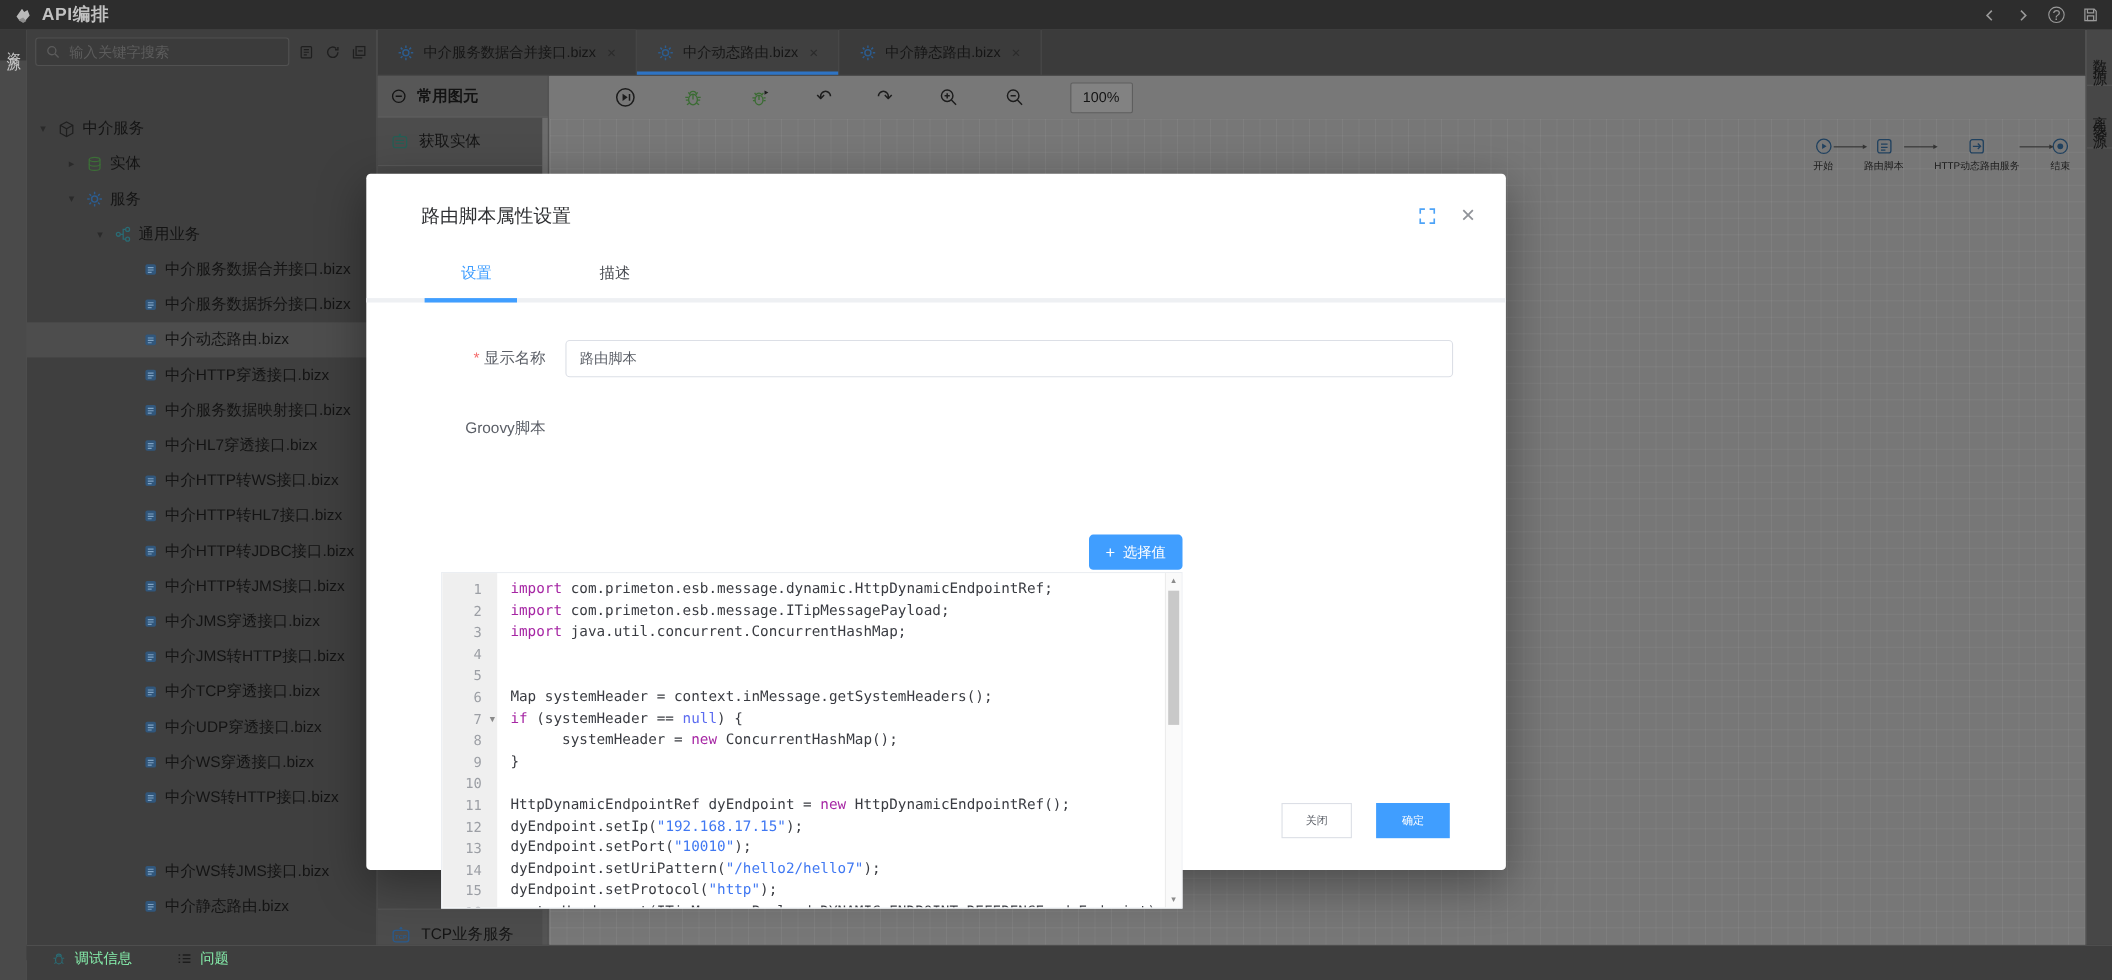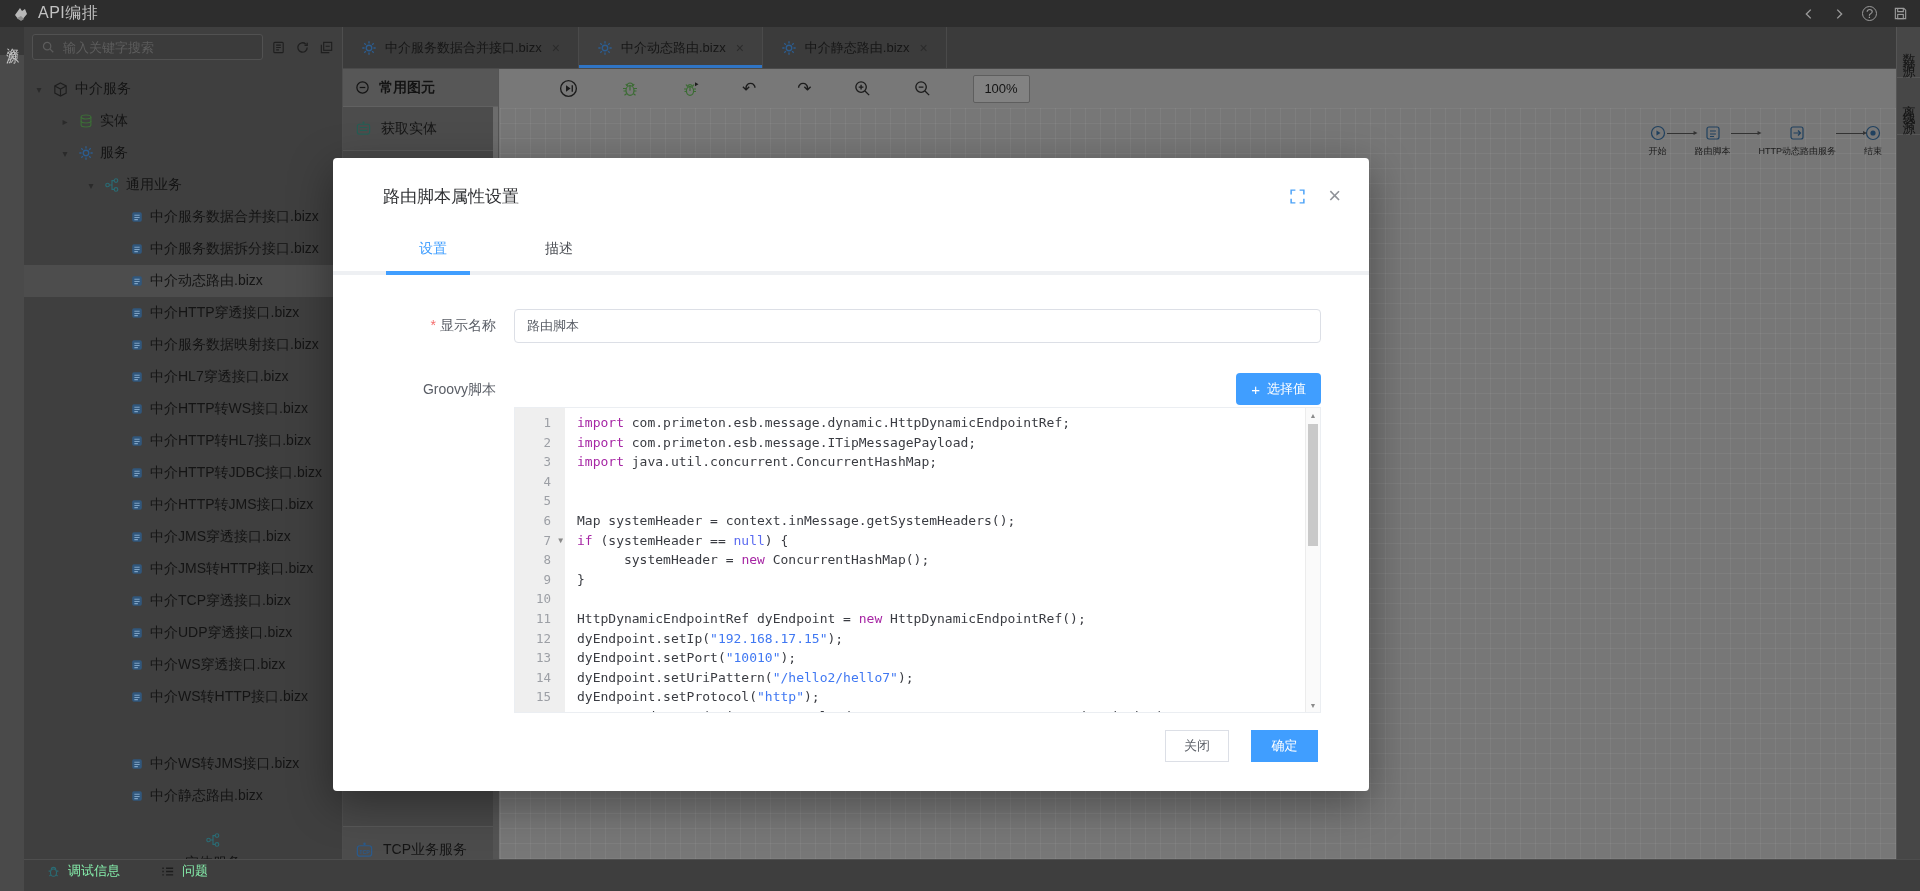--- a/index.html
+++ b/index.html
@@ -5,33 +5,33 @@
   html,body{margin:0;padding:0;background:#6f6f6f;}
   *{box-sizing:border-box;}
   .app{position:relative;width:1920px;height:891px;overflow:hidden;background:#777;
        font-family:"Liberation Sans","DejaVu Sans",sans-serif;-webkit-font-smoothing:antialiased;}
   svg{display:block;}
   .ico{display:inline-flex;align-items:center;justify-content:center;}
 
   
   .topbar{position:absolute;left:0;top:0;right:0;height:27px;background:#2d2d2d;
           display:flex;align-items:center;padding:0 12px;gap:8px;z-index:3;}
-  .app-title{color:#c2c2c2;font-size:16px;font-weight:normal;letter-spacing:.5px;}
+  .app-title{color:#c2c2c2;font-size:16px;font-weight:bold;letter-spacing:.5px;}
   .topbar-right{margin-left:auto;display:flex;gap:16px;align-items:center;color:#9a9a9a;}
   .topbar-right .txt-ico{font-size:15px;color:#9a9a9a;line-height:1;}
 
   
   .leftstrip{position:absolute;left:0;top:27px;width:24px;bottom:0;background:#4a4a4a;z-index:2;}
   .dock-tab{background:#383838;padding:10px 0;display:flex;justify-content:center;}
   .vtext{writing-mode:vertical-rl;text-orientation:upright;font-size:13px;letter-spacing:4px;}
   .dock-tab .vtext{color:#c6c6c6;}
 
   
   .sidebar{position:absolute;left:24px;top:27px;width:319px;bottom:18px;background:#3f3f3f;
-           border-right:1px solid #4e4e4e;display:flex;flex-direction:column;z-index:2;}
+           border-right:1px solid #4e4e4e;display:flex;flex-direction:column;z-index:2;gap:28px;}
   .searchrow{height:40px;flex:0 0 40px;display:flex;align-items:center;padding:0 8px;gap:8px;}
   .searchbox{flex:1;display:flex;align-items:center;gap:6px;height:26px;padding:0 8px;
              background:#3b3b3b;border:1px solid #515151;border-radius:3px;}
   .searchbox input{background:transparent;border:none;outline:none;color:#1e1e1e;font-size:13px;width:100%;}
   .searchbox input::placeholder{color:#5d5d5d;}
   .search-actions{display:flex;gap:9px;align-items:center;}
   .tree{flex:1;overflow:hidden;padding-top:6px;}
   .tree-row{height:32px;display:flex;align-items:center;gap:6px;font-size:14px;color:#141414;white-space:nowrap;cursor:default;}
   .tree-row.selected{background:#4d4d4d;}
   .caret{width:14px;text-align:center;color:#2a2a2a;font-size:10px;flex:0 0 14px;}
@@ -95,42 +95,42 @@
   .modal-tabs{display:flex;padding-left:86px;margin-top:32px;}
   .mtab{min-width:126px;font-size:14px;color:#4b4e54;cursor:pointer;}
   .mtab.active{color:#409EFF;}
   .tabline{height:4px;background:#eef0f3;margin-top:13px;position:relative;}
   .tabline-active{position:absolute;left:53px;width:84px;top:0;bottom:0;background:#409EFF;}
   .form-row{margin:34px 48px 0 50px;display:flex;align-items:center;}
   .flabel-col{width:113px;text-align:right;font-size:14px;color:#5a5e66;flex:0 0 113px;}
   .req{color:#f56c6c;margin-right:4px;}
   .name-input{flex:1;margin-left:18px;height:34px;border:1px solid #dcdfe6;border-radius:4px;
               padding:0 12px;font-size:13px;color:#5a5e66;outline:none;font-family:inherit;}
-  .script-row{margin-top:30px;align-items:flex-start;}
+  .script-row{margin-top:30px;align-items:flex-start;flex-direction:column;}
   .script-row .flabel-col{padding-top:8px;}
   .script-content{flex:1;margin-left:18px;}
   .btnrow{display:flex;justify-content:flex-end;margin-bottom:2px;}
   .select-btn{height:32px;padding:0 15px;background:#409EFF;color:#fff;border:none;border-radius:4px;
               font-size:13px;display:flex;align-items:center;gap:7px;cursor:pointer;font-family:inherit;}
   .select-btn .plus{font-size:15px;line-height:1;}
   .editor{position:relative;height:306px;border:1px solid #ebeef2;display:flex;overflow:hidden;background:#fff;}
   .gutter{width:50px;flex:0 0 50px;background:#efefef;color:#9c9fa5;text-align:right;
           font-family:"DejaVu Sans Mono","Liberation Mono",monospace;font-size:12.5px;line-height:19.6px;
           padding:5px 14px 0 0;}
   .gline{position:relative;height:19.6px;}
   .fold{position:absolute;right:-12px;top:0;font-size:8px;color:#8a8a8a;}
   .code{flex:1;font-family:"DejaVu Sans Mono","Liberation Mono",monospace;font-size:13px;line-height:19.6px;
         color:#3a3c42;padding:5px 0 0 12px;white-space:pre;overflow:hidden;}
   .kw{color:#a626a4;}.str{color:#4078f2;}.lit{color:#5b6bf0;}
   .vscroll{width:15px;flex:0 0 15px;background:#fafafa;border-left:1px solid #ececec;position:relative;}
   .vs-arrow{height:14px;display:flex;align-items:center;justify-content:center;font-size:7px;color:#8b8b8b;}
   .vs-arrow.down{position:absolute;bottom:0;left:0;right:0;}
   .vs-thumb{position:absolute;left:2px;right:2px;top:16px;height:122px;background:#c9c9c9;}
   .modal-footer{position:absolute;right:51px;bottom:29px;display:flex;gap:22px;}
-  .btn{height:32px;border-radius:0;font-size:13px;cursor:pointer;font-family:inherit;}
+  .btn{height:32px;border-radius:0;font-size:10px;cursor:pointer;font-family:inherit;}
   .btn-plain{width:64px;background:#fff;border:1px solid #dcdfe6;color:#5a5e66;}
   .btn-primary{width:67px;background:#409EFF;border:none;color:#fff;}
 </style>
 </head>
 <body>
 
 <div class="app">
 
   <header class="topbar">
     <span class="ico">

